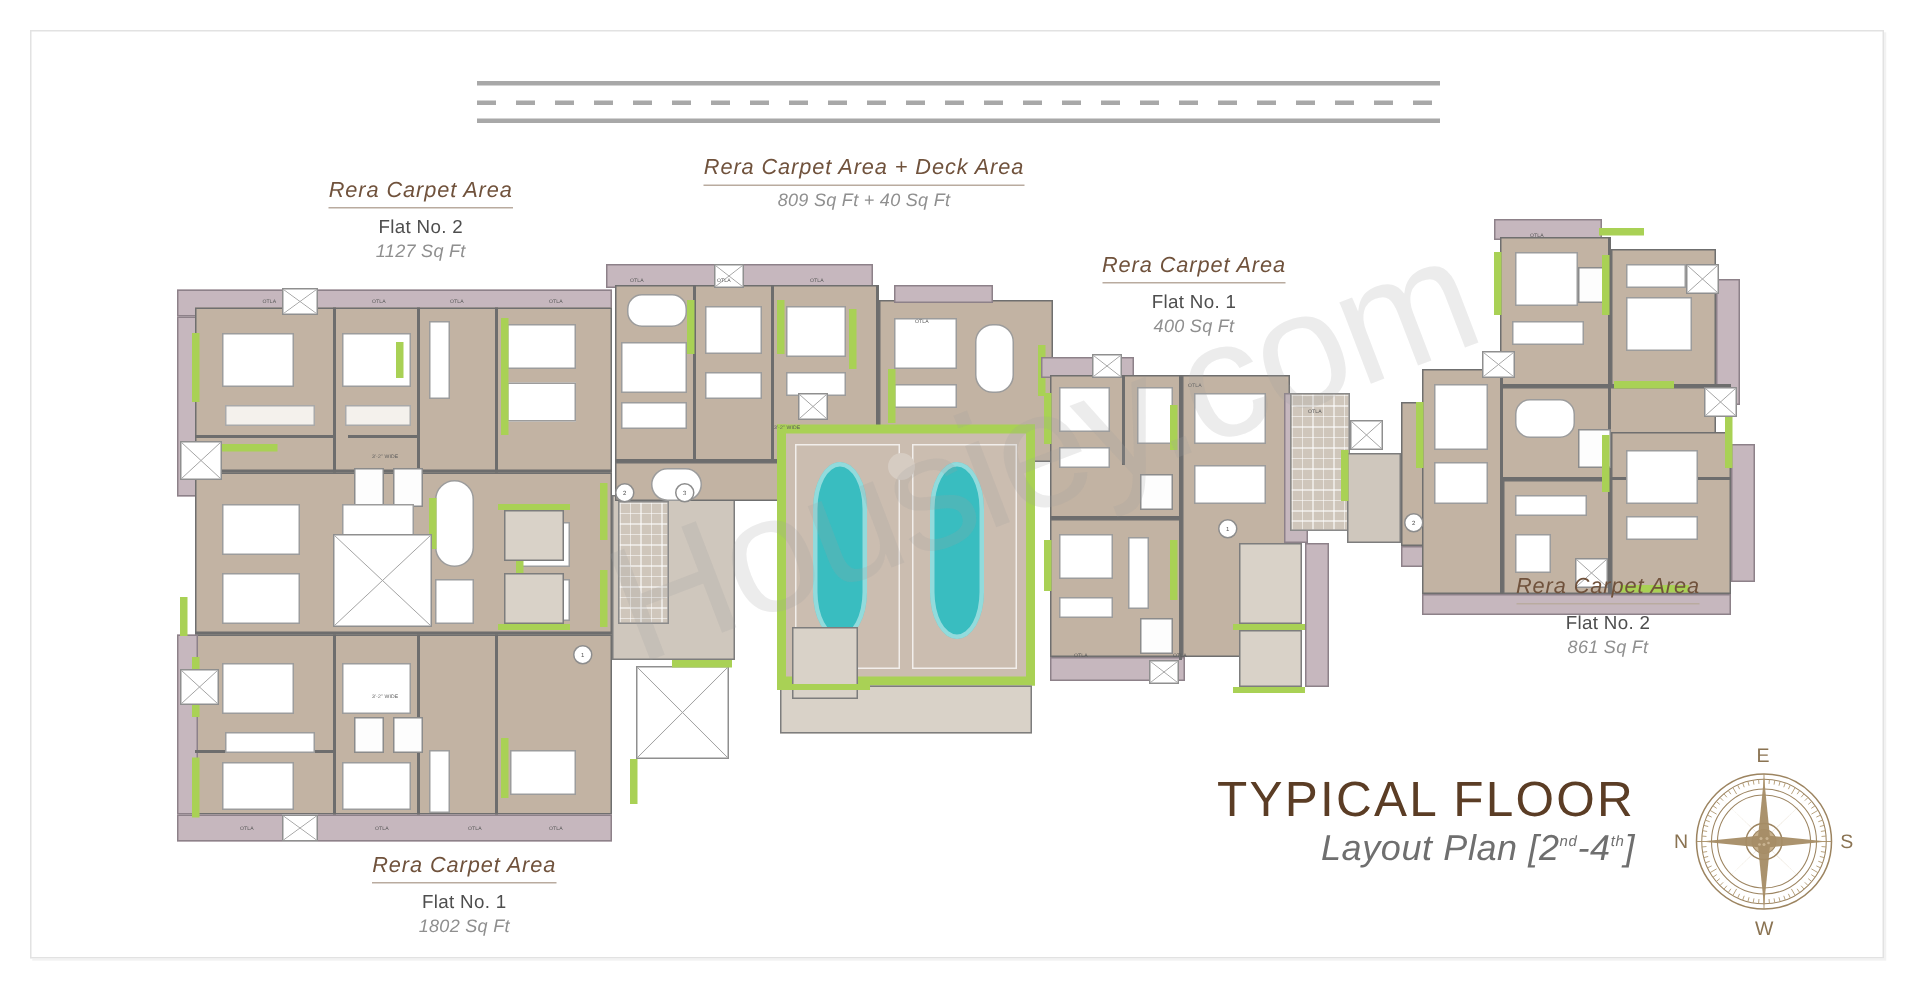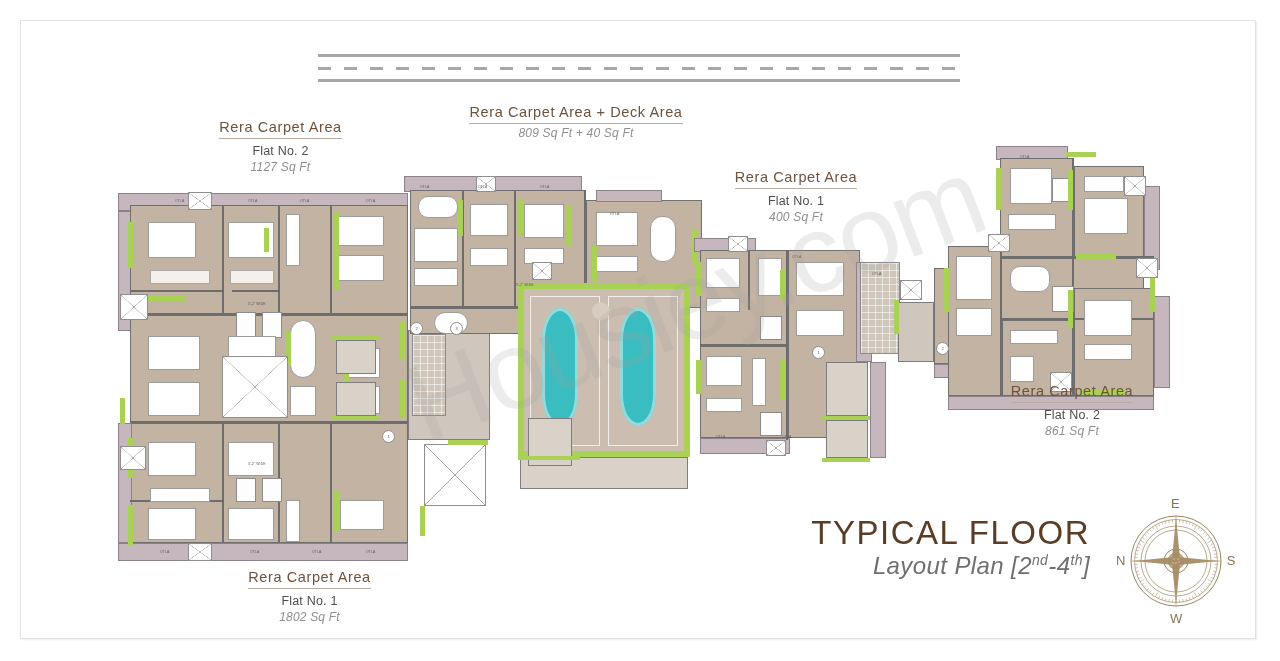--- a/index.html
+++ b/index.html
@@ -38,20 +38,21 @@
     position:absolute;left:318px;top:36px;width:642px;text-align:center;
     font-size:11.5px;color:#555;letter-spacing:.2px;
   }
 
   
   .callout{position:absolute;text-align:center;}
   .callout .rera{
     font-size:14.5px;color:#70523c;letter-spacing:.6px;white-space:nowrap;
     padding-bottom:3px;display:inline-block;
     border-bottom:1px solid #b9ab9f;
+    font-style:italic;
   }
   .callout .flat{font-size:12.5px;color:#4e4e4e;margin-top:5px;letter-spacing:.2px;white-space:nowrap;}
   .callout .area{font-size:12px;color:#8f8f8f;font-style:italic;margin-top:2px;letter-spacing:.2px;white-space:nowrap;}
 
   #cal-f2-left{left:188px;top:118px;width:185px;}
   #cal-f3{left:440px;top:103px;width:272px;}
   #cal-f1{left:702px;top:168px;width:188px;}
   #cal-f2-right{left:978px;top:382px;width:188px;}
   #cal-f1-bot{left:222px;top:568px;width:175px;}
 
@@ -62,21 +63,21 @@
 
   
   #titleblock{position:absolute;left:780px;top:516px;width:310px;text-align:right;}
   #titleblock .t1{
     font-size:33px;color:#5b3d25;letter-spacing:1.5px;line-height:1;
     font-family:"Liberation Sans", sans-serif;font-weight:400;
   }
   #titleblock .t2{
     font-size:24px;color:#6f6f6f;font-style:italic;letter-spacing:.4px;margin-top:4px;line-height:1.1;
   }
-  #titleblock .t2 sup{font-size:14px;text-align:right;}
+  #titleblock .t2 sup{font-size:10px;text-align:right;}
 
   
   #compass{position:absolute;left:1112px;top:496px;width:128px;height:130px;}
   #compass .lab{position:absolute;font-size:13px;color:#8a7352;letter-spacing:.5px;}
   #compass .lab.n{left:4px;top:57px;}
   #compass .lab.s{right:4px;top:57px;}
   #compass .lab.e{left:59px;top:0px;}
   #compass .lab.w{left:58px;bottom:0px;}
 
   

